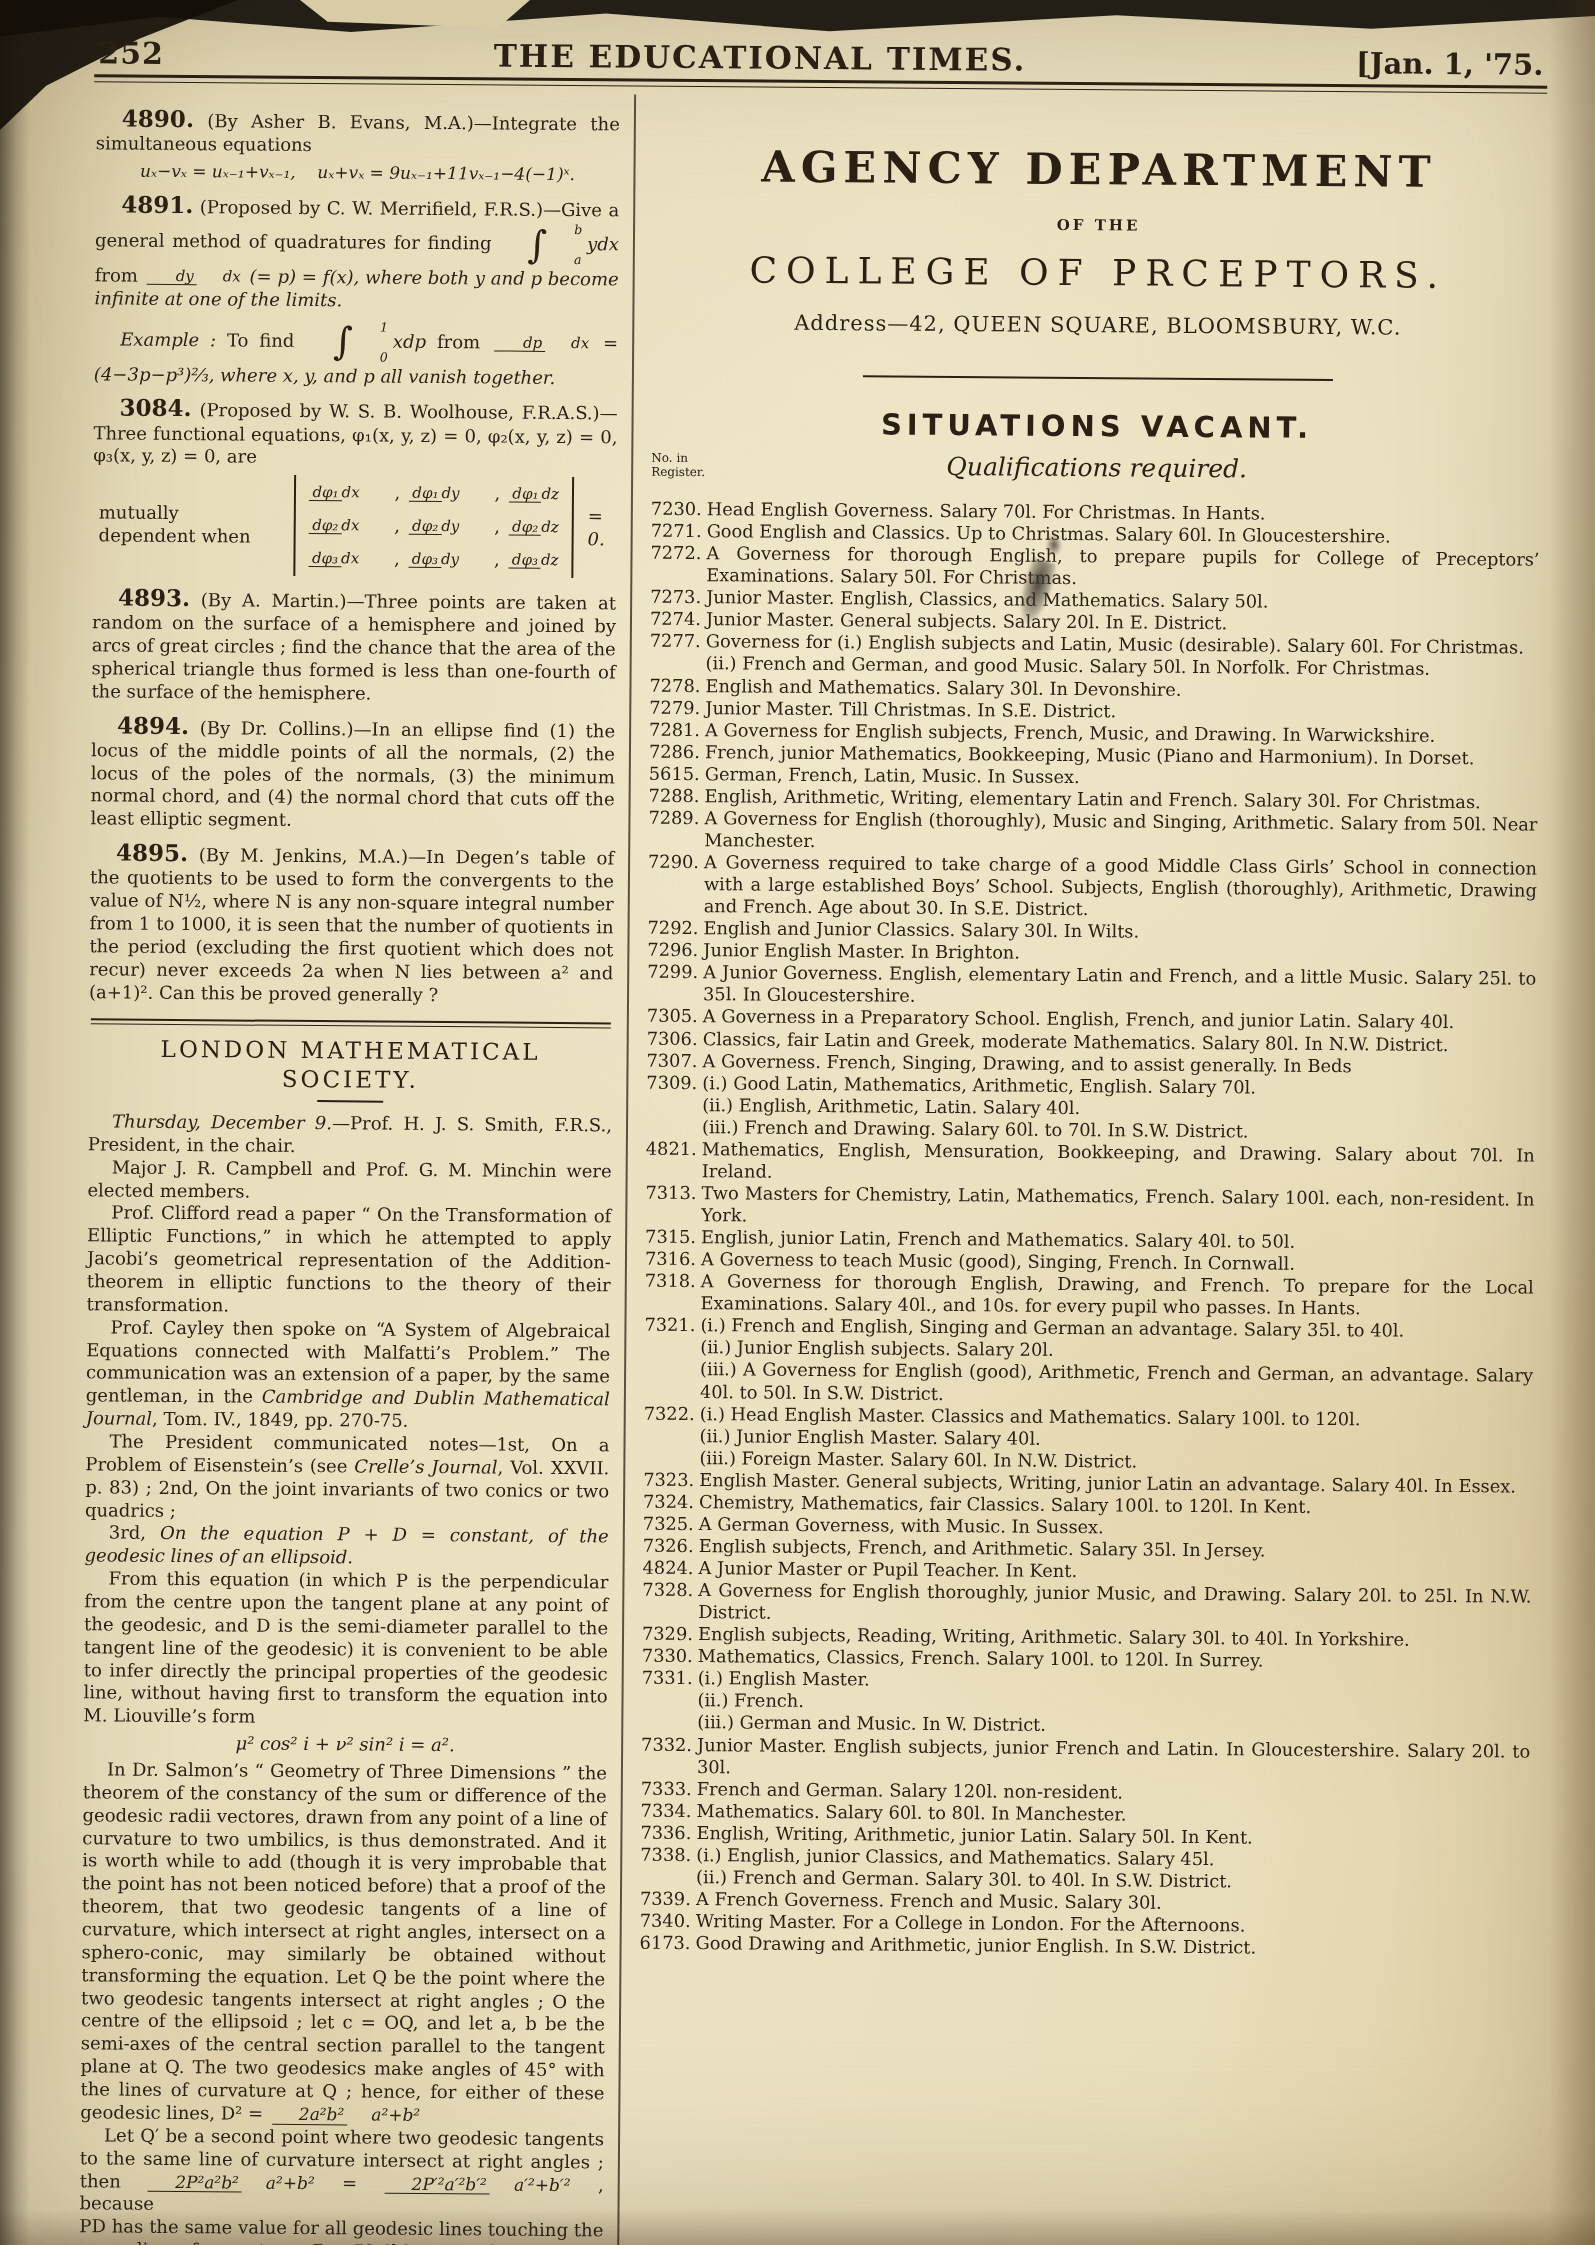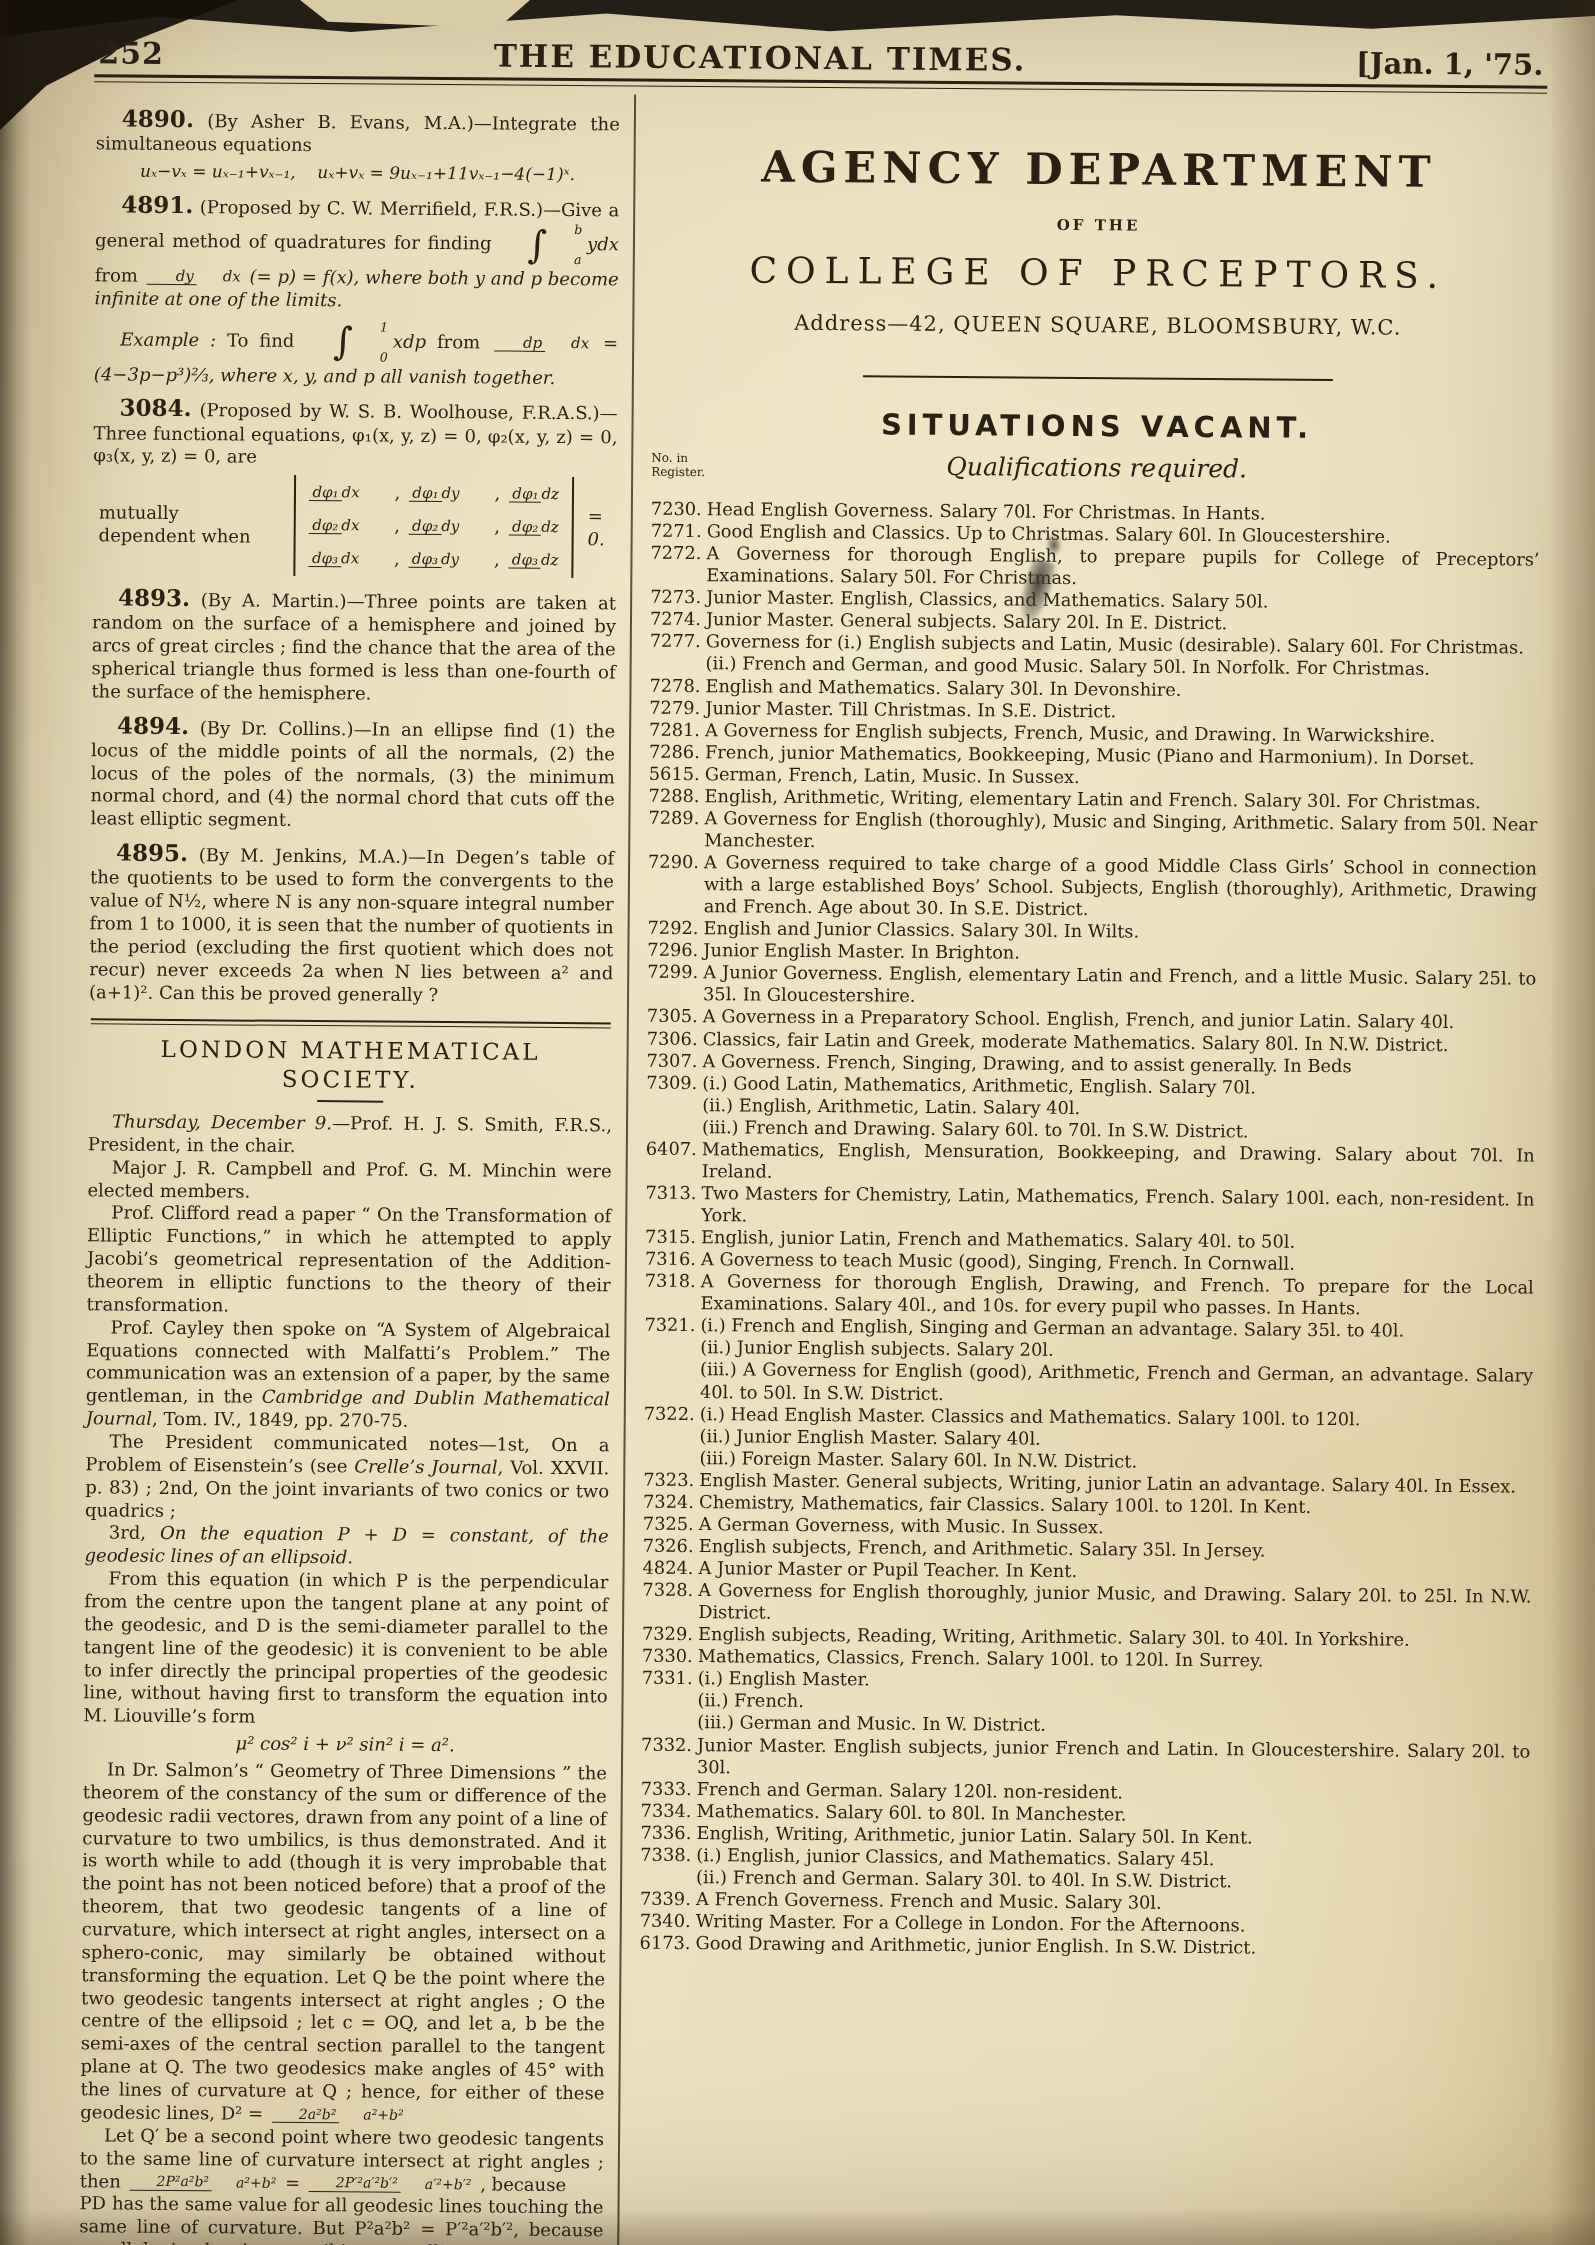--- a/index.html
+++ b/index.html
@@ -48,21 +48,21 @@
 
   p{margin:0;}
   .prob{margin:7px 0 5px 0;text-indent:26px;text-align:justify;}
   .prob b{font-size:23px;}
   .eqline{text-align:center;font-style:italic;white-space:pre;font-size:17px;margin:3px 0 6px 0;}
 
   .frac{display:inline-flex;flex-direction:row;text-align:center;vertical-align:middle;
         line-height:1.08;font-style:italic;font-size:15px;margin:0 3px;}
   .frac .n{border-bottom:1.4px solid #2a2014;padding:0 3px;display:block;}
   .frac .d{display:block;}
-  .frac.big{font-size:14px;align-items:center;}
+  .frac.big{font-size:17px;}
 
   .intgrl{display:inline-flex;align-items:center;vertical-align:middle;margin:0 2px;}
   .isign{font-size:38px;line-height:.85;font-style:normal;}
   .ibounds{display:inline-flex;flex-direction:column;justify-content:space-between;height:46px;
            font-size:12.5px;font-style:italic;margin-left:1px;margin-right:3px;}
 
   .detrow{display:flex;align-items:center;gap:14px;margin:6px 0 8px 6px;}
   .det{display:grid;grid-template-columns:repeat(3,auto);gap:10px 6px;
        border-left:2px solid #2a2014;border-right:2px solid #2a2014;padding:6px 10px;}
   .dcell{display:inline-flex;align-items:center;gap:31px;}
@@ -398,21 +398,21 @@
   </div>
 
   <div class="entry">
     <span class="entry-no">7309.</span>
     <span class="entry-text">(i.) Good Latin, Mathematics, Arithmetic, English.  Salary 70l.
 (ii.) English, Arithmetic, Latin.  Salary 40l.
 (iii.) French and Drawing.  Salary 60l. to 70l.  In S.W. District.</span>
   </div>
 
   <div class="entry">
-    <span class="entry-no">6407.</span>
+    <span class="entry-no">4821.</span>
     <span class="entry-text">Mathematics, English, Mensuration, Bookkeeping, and Drawing.  Salary about 70l.  In Ireland.</span>
   </div>
 
   <div class="entry">
     <span class="entry-no">7313.</span>
     <span class="entry-text">Two Masters for Chemistry, Latin, Mathematics, French.  Salary 100l. each, non-resident.  In York.</span>
   </div>
 
   <div class="entry">
     <span class="entry-no">7315.</span>

